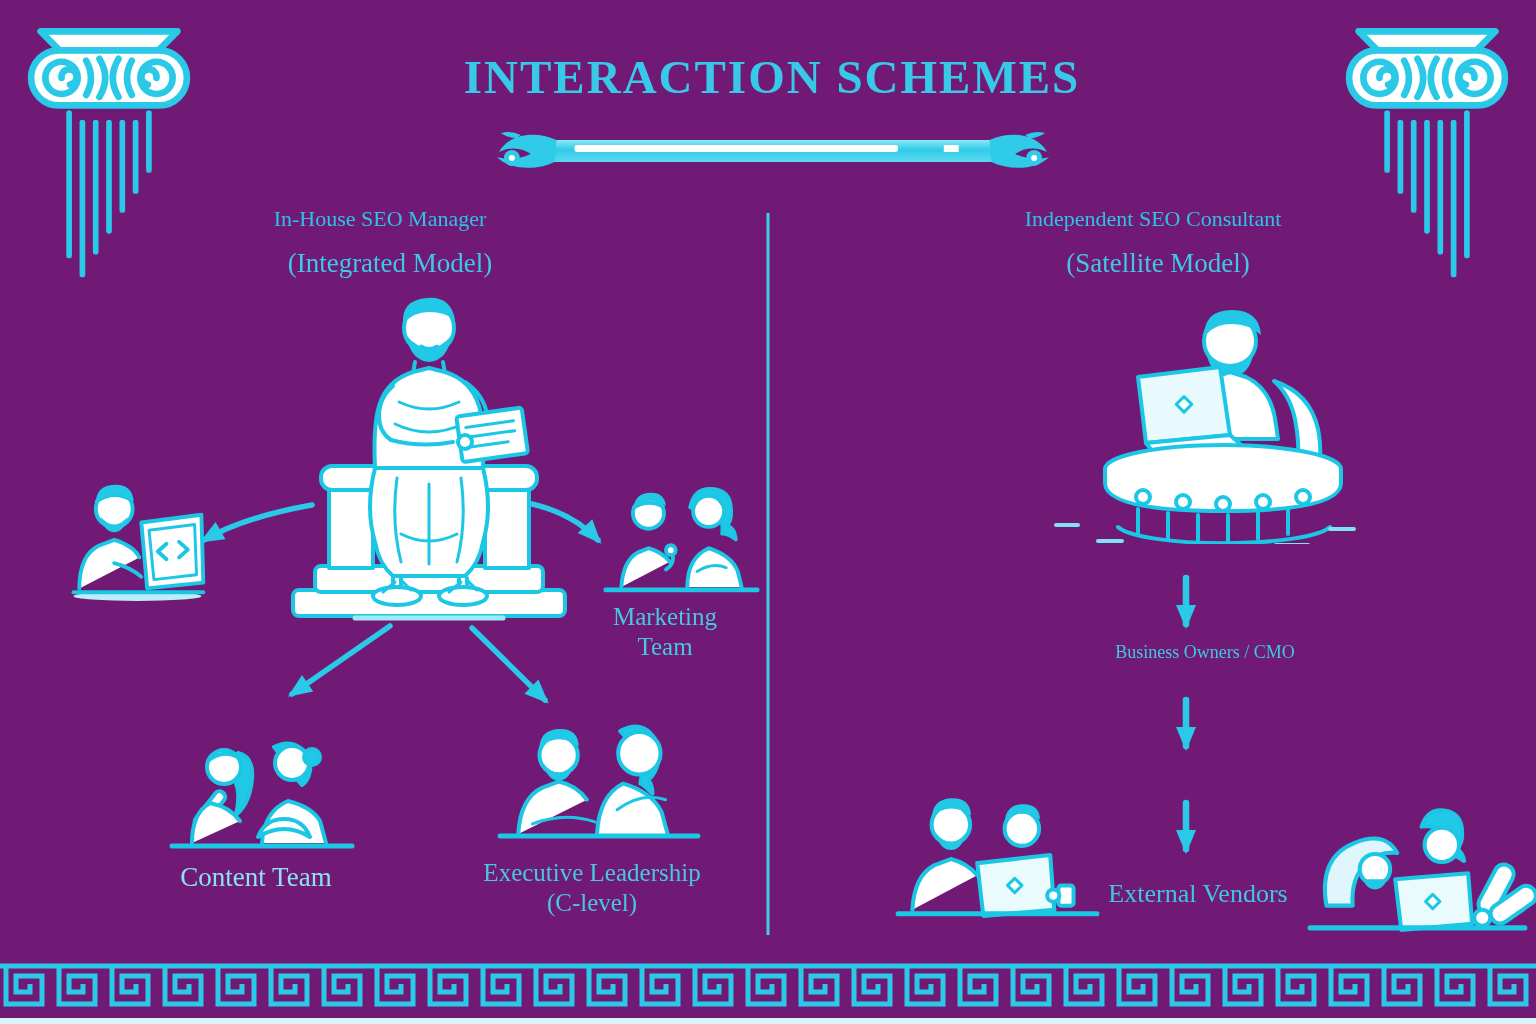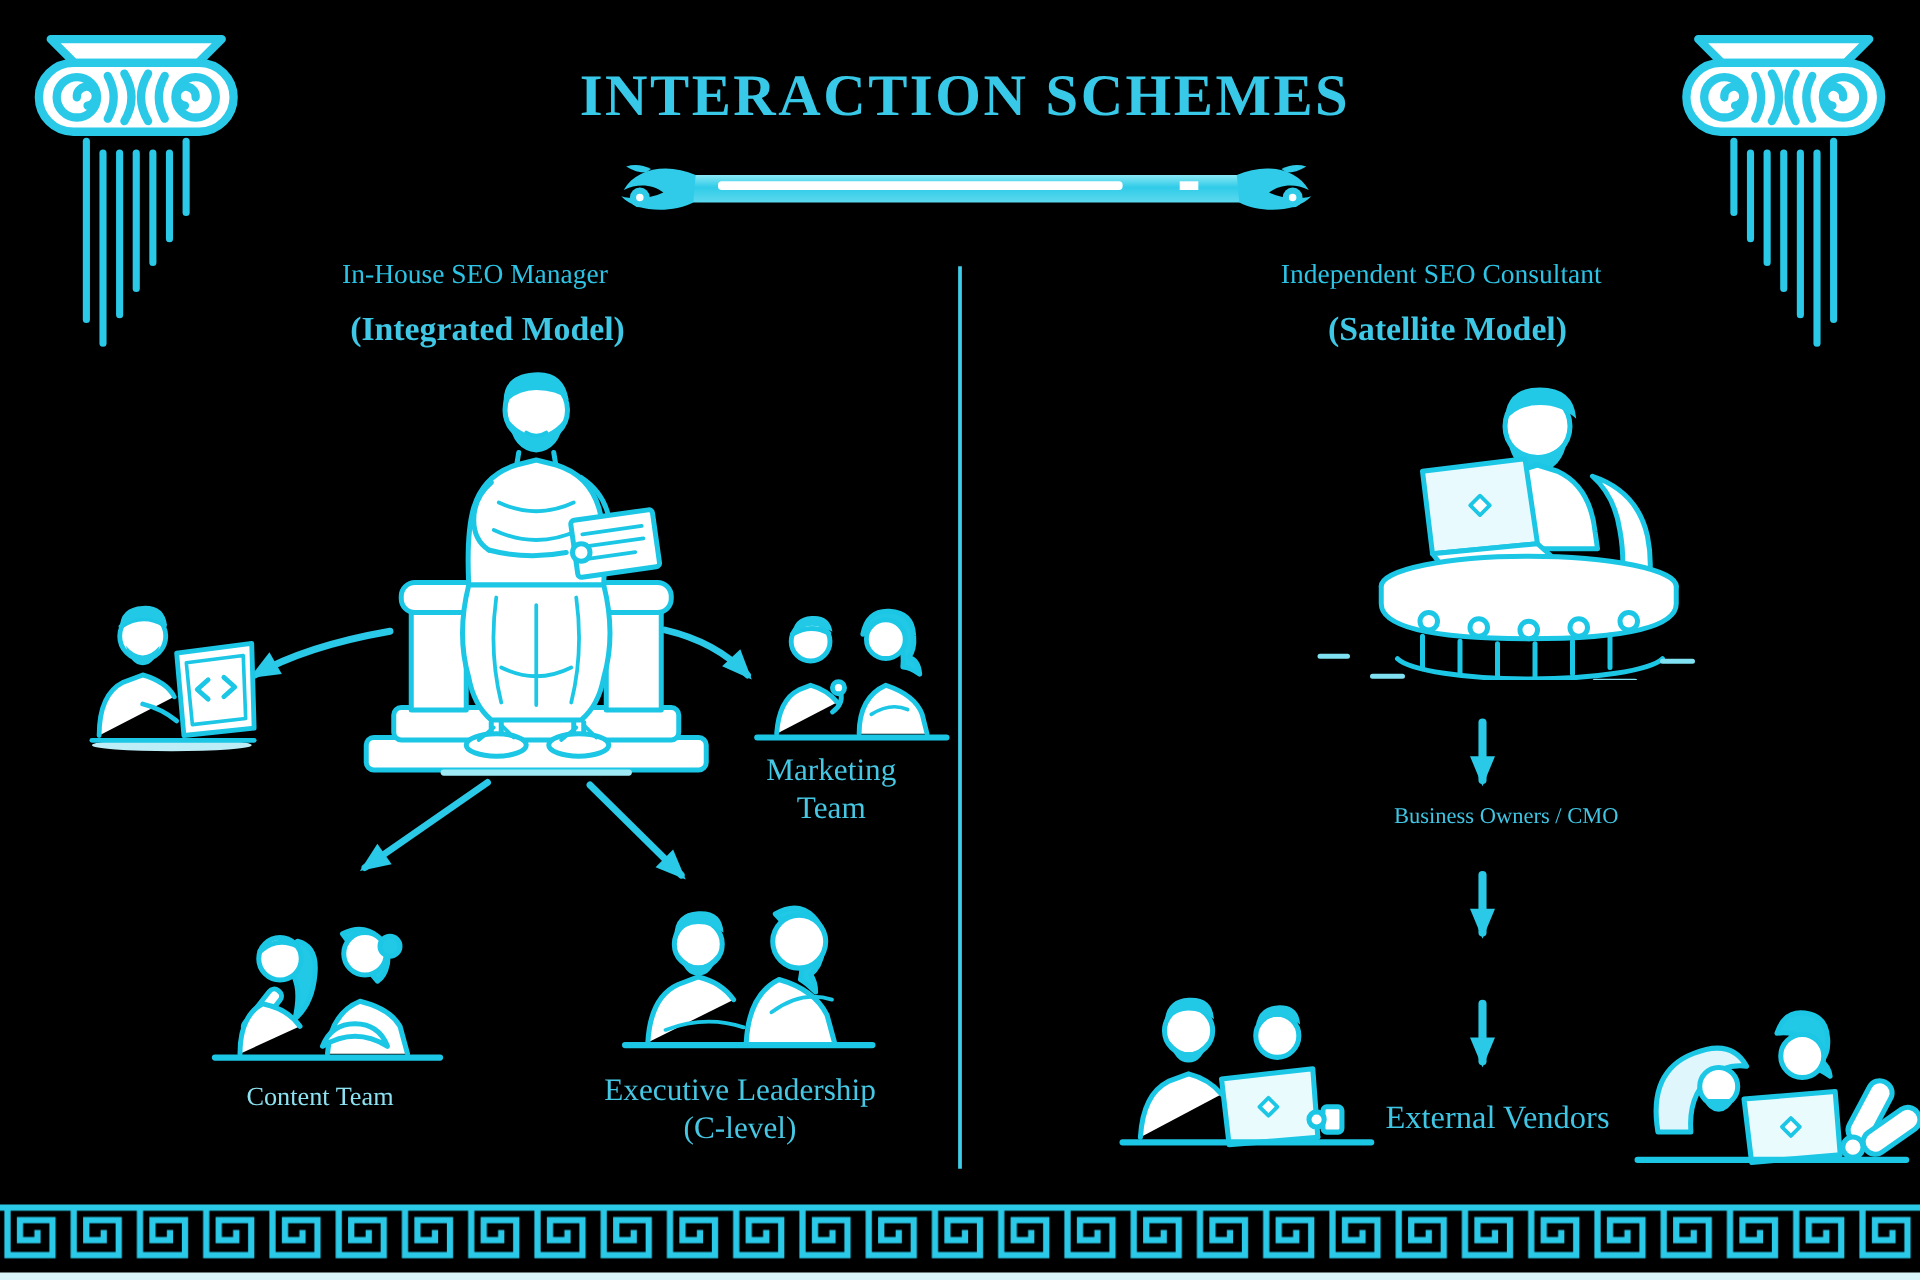--- a/index.html
+++ b/index.html
@@ -1,30 +1,30 @@
 <!DOCTYPE html>
 <html><head>
 <meta charset="utf-8">
 <style>
   html,body{margin:0;padding:0;background:#ffffff;}
   #canvas{
-    position:relative;width:1536px;height:1024px;background:#000000;
+    position:relative;width:1536px;height:1024px;background:#701a75;
     overflow:hidden;font-family:"Liberation Serif", serif;
   }
   .abs{position:absolute;}
   .ctr{transform:translateX(-50%);text-align:center;}
   
   .title{
     top:50px;left:772px;font-size:47px;font-weight:700;letter-spacing:2px;
     color:#38c9e9;white-space:nowrap;
   }
   .heading{font-size:22px;font-weight:400;color:#2cc3e4;white-space:nowrap;}
-  .subheading{font-size:27px;font-weight:700;color:#3fc8e5;white-space:nowrap;}
+  .subheading{font-size:27px;font-weight:400;color:#3fc8e5;white-space:nowrap;}
   .node-label{font-size:25px;line-height:30px;color:#46c7e3;white-space:nowrap;}
-  .node-label.light{color:#8ce2f1;font-size:21px;}
+  .node-label.light{color:#8ce2f1;font-size:27px;}
   .flow-label{font-size:18px;color:#3fc6e4;white-space:nowrap;}
   svg{display:block;}
   .mirror{transform:scaleX(-1);}
 </style>
 </head>
 <body>
 
 <div id="canvas">
 
   <div class="abs" style="left:14px;top:8px;">

